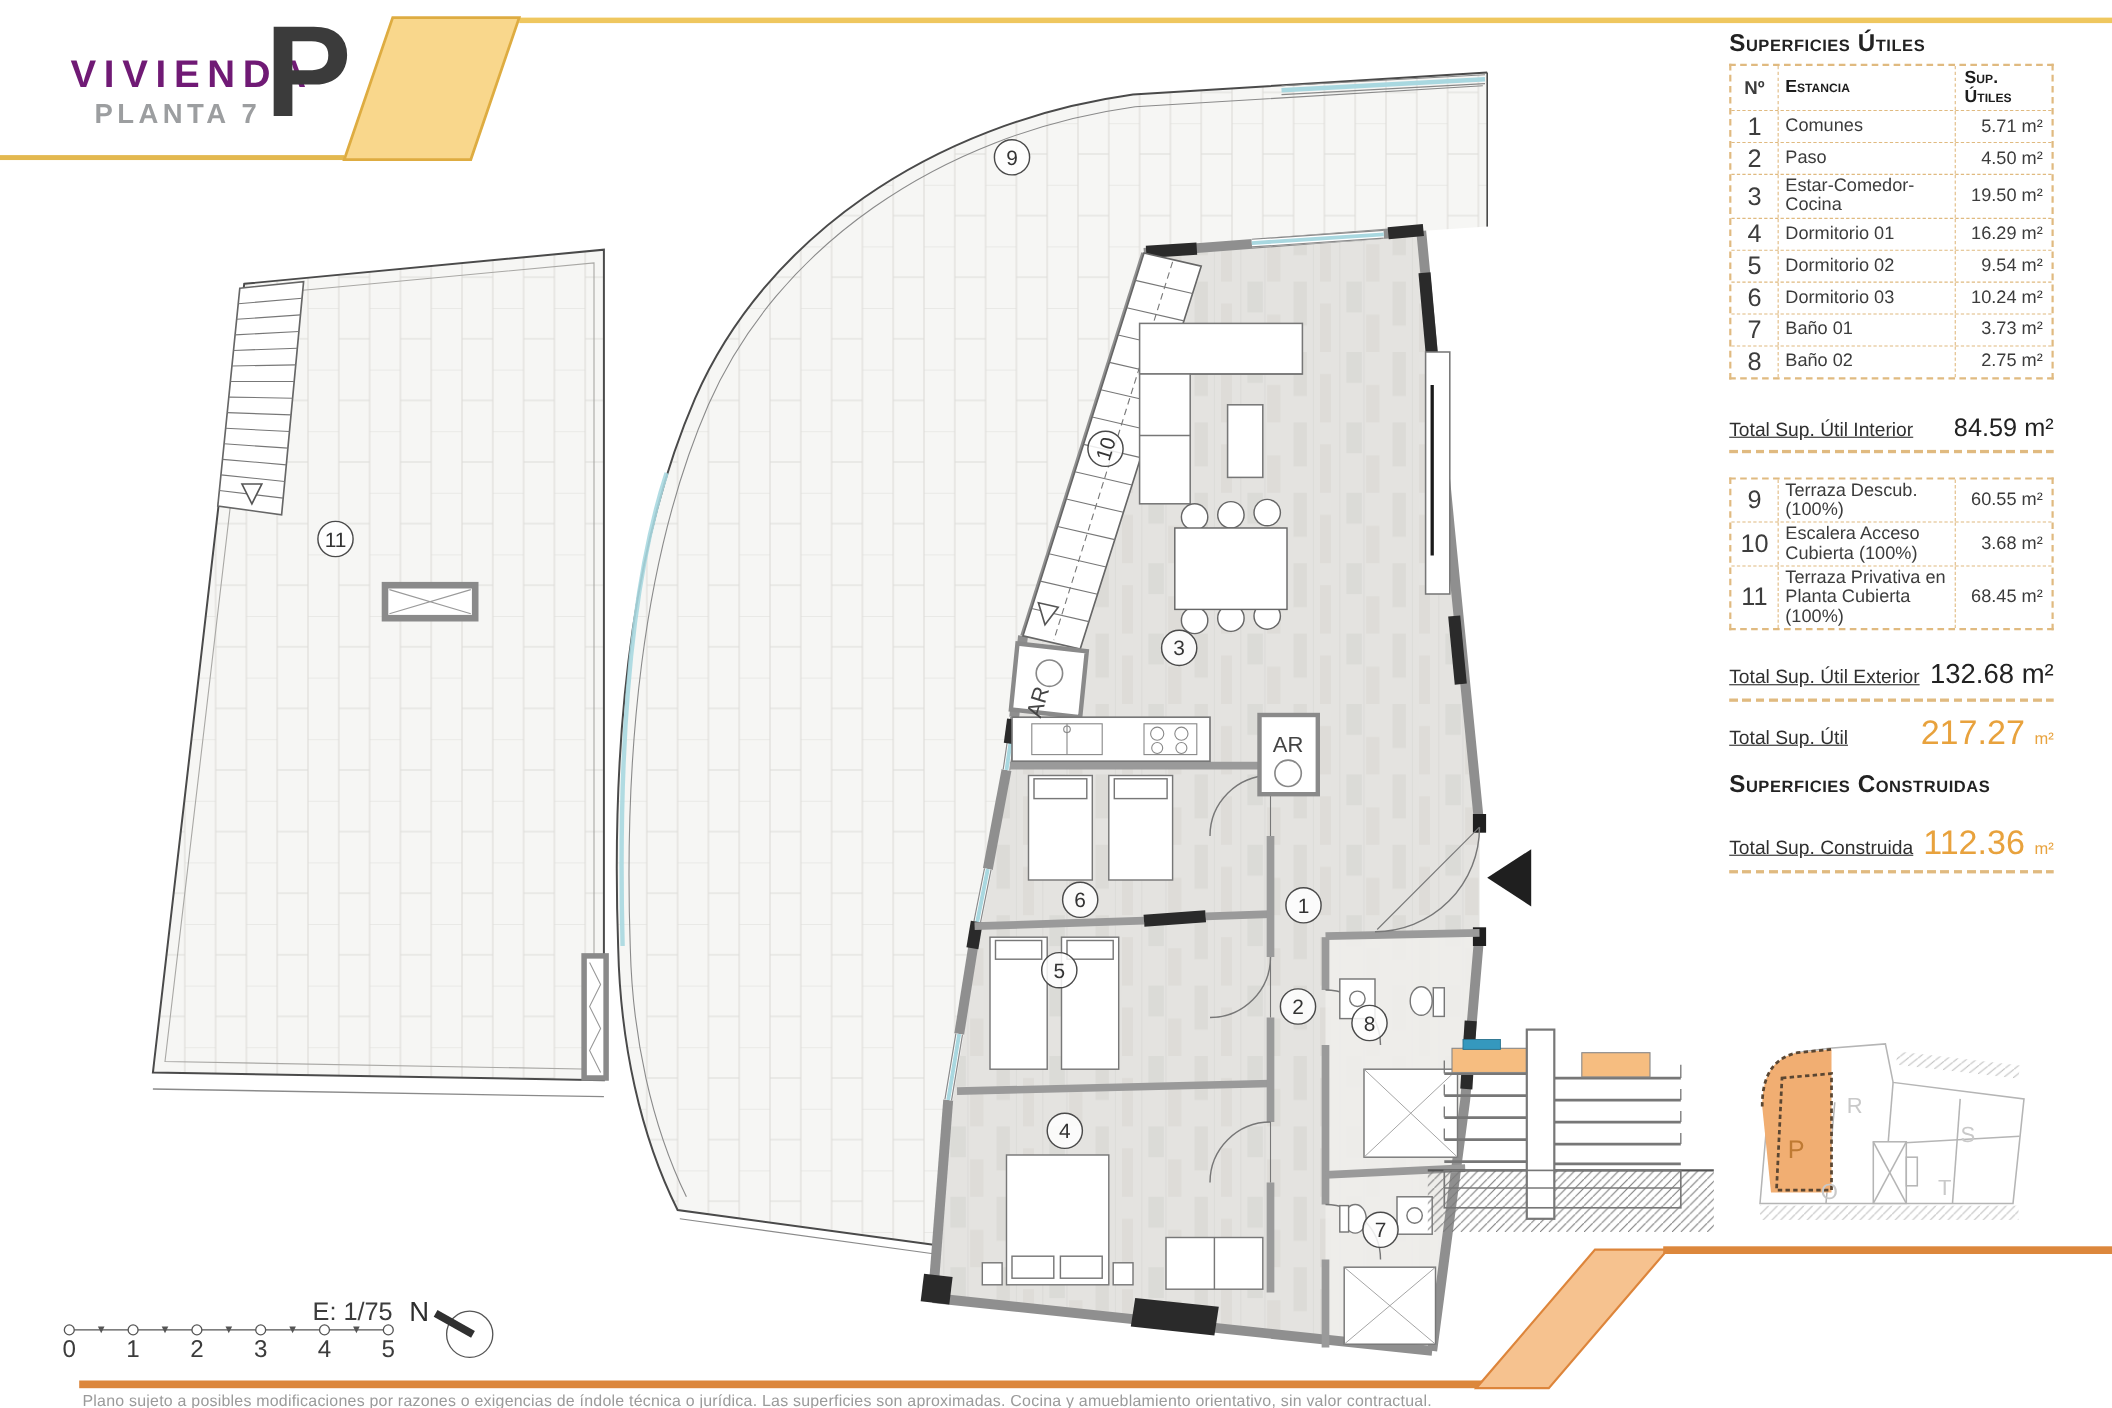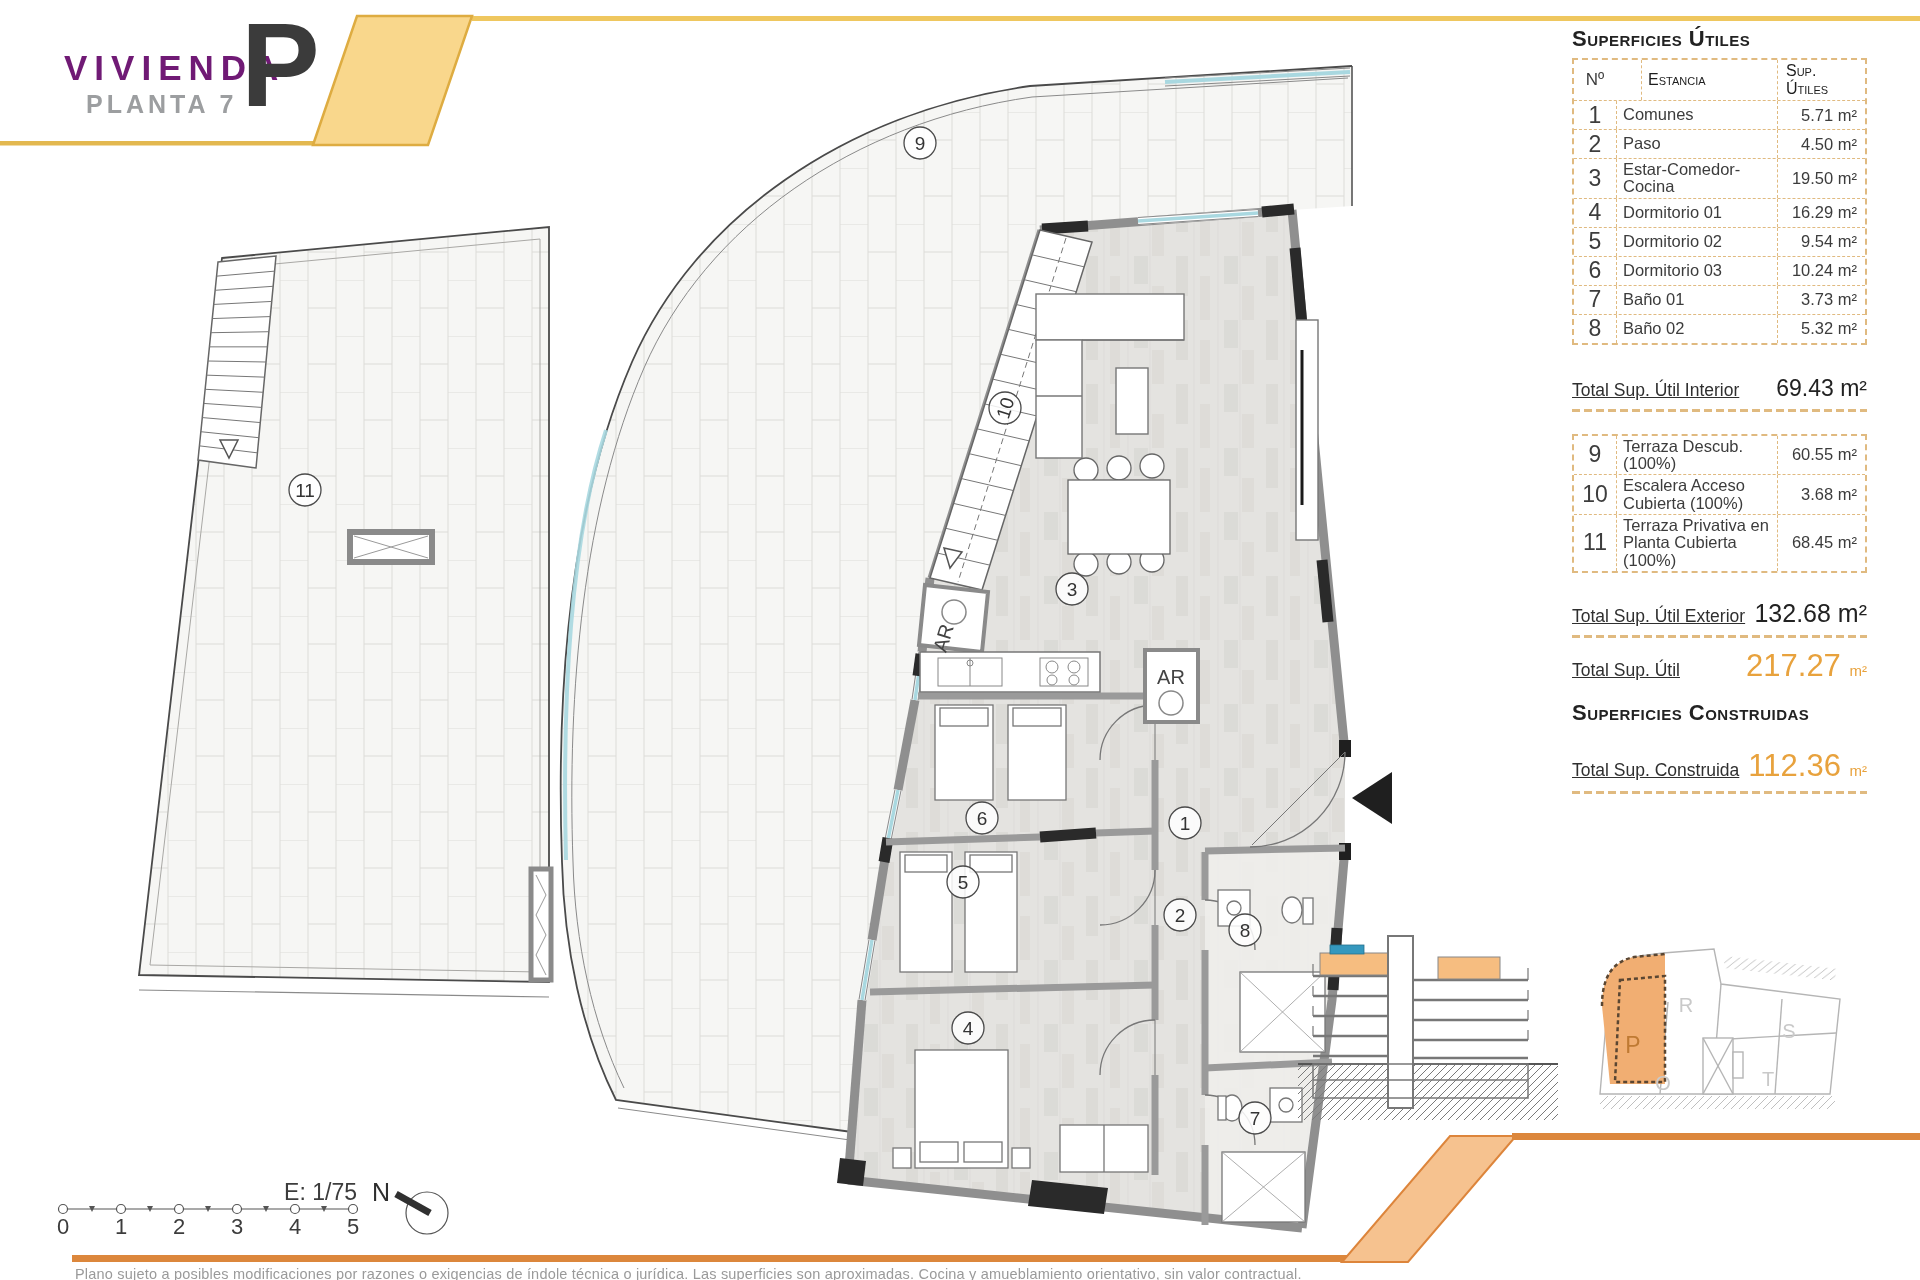--- a/index.html
+++ b/index.html
@@ -23,21 +23,21 @@
   .t-vivienda{position:absolute;left:64px;top:48px;font-size:35px;font-weight:bold;color:#701a75;letter-spacing:7px;}
   .t-planta{position:absolute;left:86px;top:90px;font-size:25px;font-weight:bold;color:#9c9ea0;letter-spacing:4px;}
   .t-letter{position:absolute;left:241px;top:6px;font-size:118px;font-weight:bold;color:#3b3b3b;line-height:1;}
 
   
   .tables{position:absolute;left:1572px;top:26px;width:295px;color:var(--ink);}
   .sec-title{font-variant:small-caps;font-weight:bold;font-size:22px;color:#222;letter-spacing:.5px;}
   .tbl{border:2px dashed var(--dash);margin-top:6px;}
   .tr{display:grid;grid-template-columns:42px 1fr 88px;align-items:center;border-top:1.6px dashed var(--dash);min-height:29px;}
   .tbl .tr:first-child{border-top:none;}
-  .tr.hdr{min-height:30px;font-variant:small-caps;font-weight:normal;font-size:16px;color:#1d1d1d;gap:25px;}
+  .tr.hdr{min-height:30px;font-variant:small-caps;font-weight:bold;font-size:16px;color:#1d1d1d;}
   .td{padding:2px 6px;}
   .td + .td{border-left:1.6px dashed var(--dash);align-self:stretch;display:flex;align-items:center;}
   .td.num{font-size:23px;color:#3d3d3d;text-align:center;padding:0 2px;justify-content:center;display:flex;align-items:center;align-self:stretch;}
   .td.room{font-size:16.5px;line-height:1.05;}
   .td.area{font-size:16.5px;justify-content:flex-end;padding-right:8px;}
   .tr.hdr .td{font-size:16px;}
   .tr.hdr .td.num{font-size:17px;}
   .tr.hdr .td.area{justify-content:flex-start;padding-left:8px;}
   .tbl2 .tr{min-height:36px;}
   .tbl3 .tr{grid-template-columns:1fr 88px;min-height:30px;}
@@ -528,27 +528,27 @@
           <div class="td area">10.24 m²</div>
         </div>
         <div class="tr">
           <div class="td num">7</div>
           <div class="td room">Baño 01</div>
           <div class="td area">3.73 m²</div>
         </div>
         <div class="tr">
           <div class="td num">8</div>
           <div class="td room">Baño 02</div>
-          <div class="td area">5.32 m²</div>
+          <div class="td area">2.75 m²</div>
         </div>
       </div>
 
   <div class="totline mt30">
     <span class="lbl">Total Sup. Útil Interior</span>
-    <span class="val">69.43 m²</span>
+    <span class="val">84.59 m²</span>
   </div>
   <div class="dash-rule"></div>
 
   <div class="tbl tbl2 mt22" id="tbl-exterior">
         <div class="tr">
           <div class="td num">9</div>
           <div class="td room">Terraza Descub.(100%)</div>
           <div class="td area">60.55 m²</div>
         </div>
         <div class="tr">

